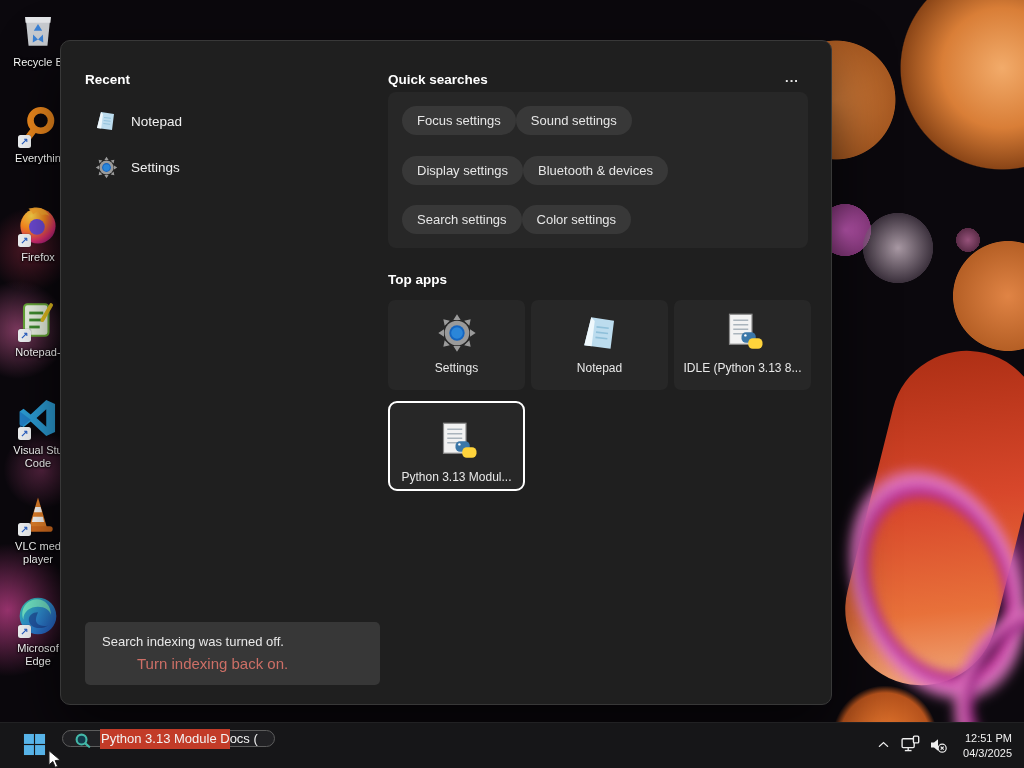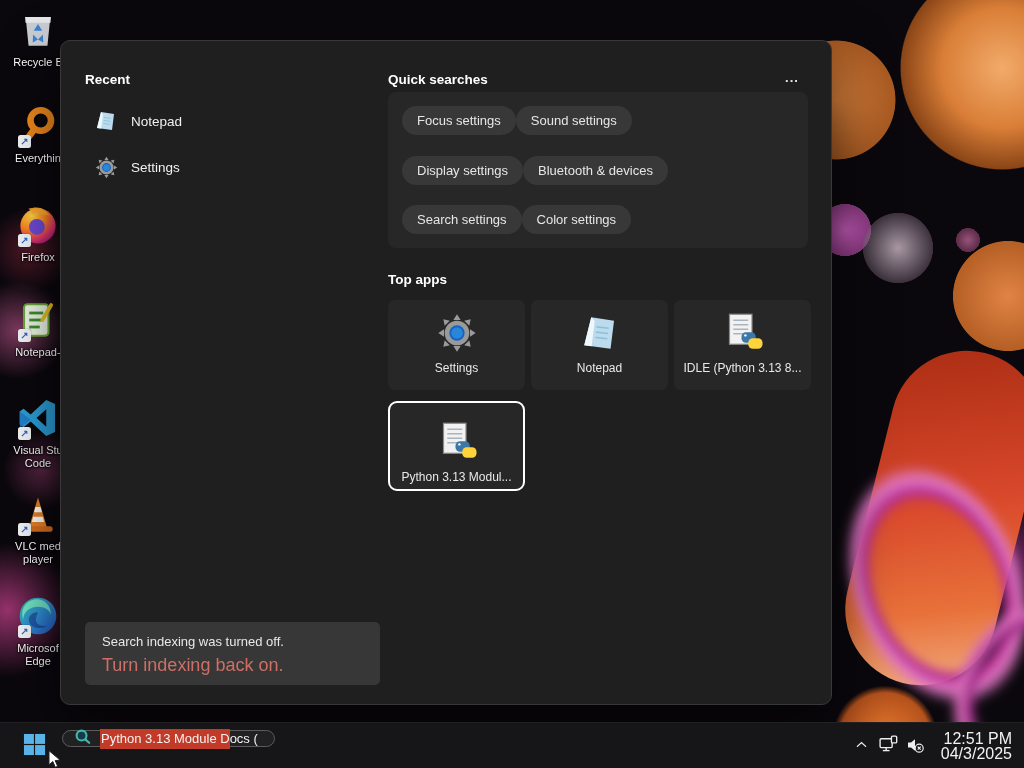--- a/index.html
+++ b/index.html
@@ -65,36 +65,36 @@
   .tiles{position:absolute;left:327px;top:259px;width:424px;display:grid;
     grid-template-columns:137px 137px 137px;grid-auto-rows:90px;gap:11px 6px;}
   .tile{background:#272727;border-radius:7px;display:flex;flex-direction:column;align-items:center;
     cursor:pointer;box-sizing:border-box;padding-top:12px;}
   .tile.selected{border:2px solid #ffffff;border-radius:9px;justify-content:center;}
   .tile-icon{width:42px;height:42px;display:flex;align-items:center;justify-content:center;}
   .tile-label{margin-top:7px;color:#e8e8e8;font-size:12px;max-width:128px;overflow:hidden;white-space:nowrap;}
   .notice{position:absolute;left:24px;top:581px;width:295px;height:63px;background:#373737;
     border-radius:5px;box-sizing:border-box;padding:12px 0 0 17px;}
   .notice-msg{color:#e8e8e8;font-size:13px;}
-  .notice-link{display:inline-block;margin-top:6px;color:var(--link-red);font-size:18px;cursor:pointer;text-decoration:none;}
+  .notice-link{display:inline-block;margin-top:6px;color:var(--link-red);font-size:15px;cursor:pointer;text-decoration:none;margin-left:35px;}
 
   
   .taskbar{position:absolute;left:0;top:722px;width:1024px;height:46px;background:#161618;z-index:10;
     border-top:1px solid rgba(255,255,255,.05);}
   .start-button{position:absolute;left:16px;top:6px;width:36px;height:34px;background:none;border:none;
     display:flex;align-items:center;justify-content:center;cursor:pointer;border-radius:5px;}
   .taskbar-search{position:absolute;left:62px;top:7px;width:213px;height:17px;background:#212124;
-    border:1px solid #5c5c5c;border-radius:17px;display:flex;align-items:center;padding-left:10px;
+    border:1px solid #5c5c5c;border-radius:17px;display:flex;align-items:flex-start;padding-left:10px;
     box-sizing:border-box;cursor:text;}
   .ts-text{margin-left:8px;font-size:13px;color:#f2f2f2;white-space:pre;}
   .ts-text .hl{background:var(--highlight-red);padding:2px 0 3px 1px;}
   .tray{position:absolute;right:6px;top:0;height:46px;display:flex;align-items:center;}
   .tray-btn{width:27px;height:30px;background:none;border:none;border-radius:4px;display:flex;
     align-items:center;justify-content:center;cursor:pointer;}
-  .clock{margin-left:6px;padding:2px 6px;text-align:right;color:#f2f2f2;font-size:16px;line-height:15px;cursor:default;}
+  .clock{margin-left:6px;padding:2px 6px;text-align:right;color:#f2f2f2;font-size:11px;line-height:15px;cursor:default;}
   .cursor{position:absolute;z-index:20;pointer-events:none;}
 </style>
 </head>
 <body style="--highlight-red: #c23b28; --link-red: #cd6f66; --accent-blue: #57b3e8;">
 
 <div class="wallpaper"></div>
 <div class="wp-capsule"></div>
 <div class="wp-ribbon r1"></div>
 <div class="wp-ribbon r2"></div>
 

